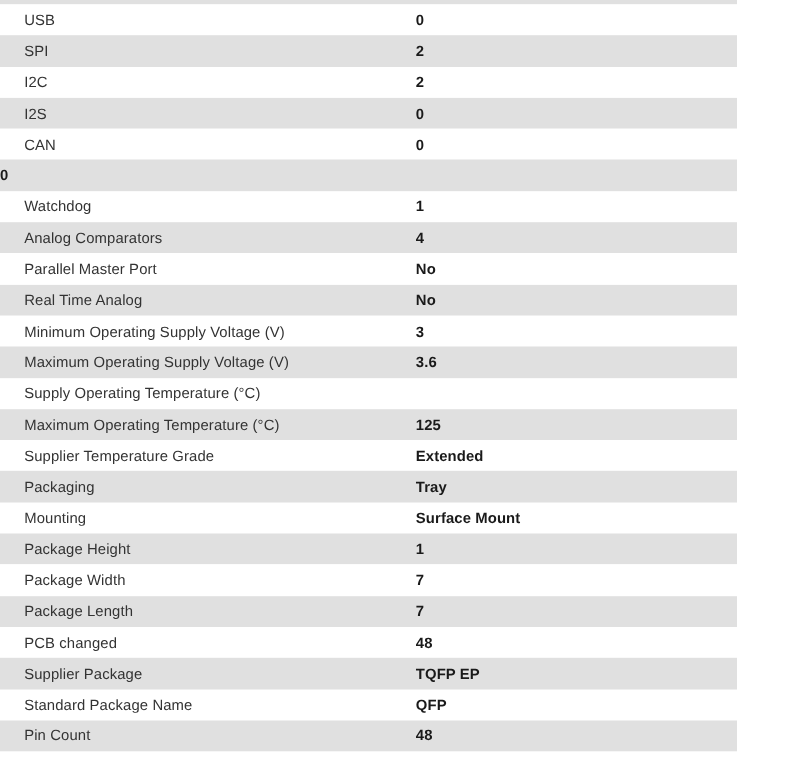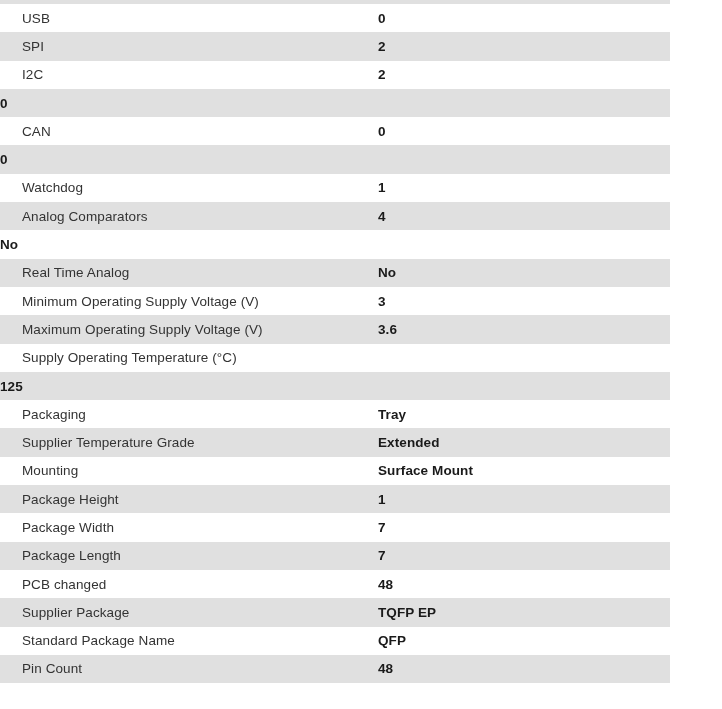--- a/index.html
+++ b/index.html
@@ -74,20 +74,21 @@
     <div class="cell-label">SPI</div>
     <div class="cell-value">2</div>
   </div>
 
   <div class="spec-row">
     <div class="cell-label">I2C</div>
     <div class="cell-value">2</div>
   </div>
 
   <div class="spec-row">
+    <div class="cell-label">I2S</div>
     <div class="cell-value">0</div>
   </div>
 
   <div class="spec-row">
     <div class="cell-label">CAN</div>
     <div class="cell-value">0</div>
   </div>
 
   <div class="spec-row">
     <div class="cell-value">0</div>
@@ -97,20 +98,21 @@
     <div class="cell-label">Watchdog</div>
     <div class="cell-value">1</div>
   </div>
 
   <div class="spec-row">
     <div class="cell-label">Analog Comparators</div>
     <div class="cell-value">4</div>
   </div>
 
   <div class="spec-row">
+    <div class="cell-label">Parallel Master Port</div>
     <div class="cell-value">No</div>
   </div>
 
   <div class="spec-row">
     <div class="cell-label">Real Time Analog</div>
     <div class="cell-value">No</div>
   </div>
 
   <div class="spec-row">
     <div class="cell-label">Minimum Operating Supply Voltage (V)</div>
@@ -121,31 +123,32 @@
   <div class="spec-row">
     <div class="cell-label">Maximum Operating Supply Voltage (V)</div>
     <div class="cell-value">3.6</div>
   </div>
 
   <div class="spec-row">
     <div class="cell-label">Supply Operating Temperature (°C)</div>
   </div>
 
   <div class="spec-row">
+    <div class="cell-label">Maximum Operating Temperature (°C)</div>
     <div class="cell-value">125</div>
+  </div>
+
+  <div class="spec-row">
+    <div class="cell-label">Supplier Temperature Grade</div>
+    <div class="cell-value">Extended</div>
   </div>
 
   <div class="spec-row">
     <div class="cell-label">Packaging</div>
     <div class="cell-value">Tray</div>
-  </div>
-
-  <div class="spec-row">
-    <div class="cell-label">Supplier Temperature Grade</div>
-    <div class="cell-value">Extended</div>
   </div>
 
   <div class="spec-row">
     <div class="cell-label">Mounting</div>
     <div class="cell-value">Surface Mount</div>
   </div>
 
   <div class="spec-row">
     <div class="cell-label">Package Height</div>
     <div class="cell-value">1</div>

